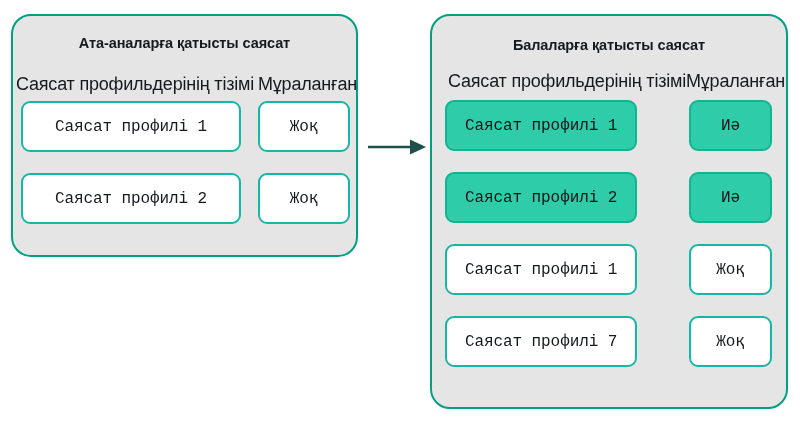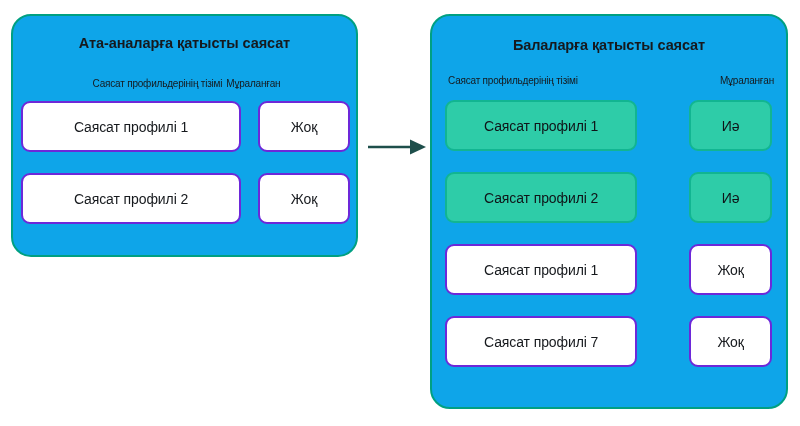--- a/index.html
+++ b/index.html
@@ -20,21 +20,21 @@
     left: 0;
     top: 0;
     width: 800px;
     height: 426px;
   }
 
   
   .panel {
     position: absolute;
     box-sizing: border-box;
-    background: #0ea5e9;
+    background: #e5e5e5;
     border: 2px solid #00A082;
     border-radius: 20px;
   }
 
   #panel-parents {
     left: 11px;
     top: 14px;
     width: 347px;
     height: 243px;
   }
@@ -66,21 +66,21 @@
     top: 20px;
     padding: 0 12px;
   }
 
   
   .col-headers {
     position: absolute;
     display: flex;
     align-items: baseline;
     color: #16191d;
-    font-size: 10px;
+    font-size: 18px;
     line-height: 16px;
     white-space: nowrap;
     letter-spacing: -0.2px;
   }
   #panel-parents .col-headers {
     left: 8px;
     top: 60px;
     width: 331px;
     justify-content: center;
   }
@@ -109,30 +109,31 @@
     margin-bottom: 21px;
   }
   .row:last-child { margin-bottom: 0; }
 
   #panel-parents .row { padding-left: 8px; padding-right: 6px; }
   #panel-children .row { padding-left: 13px; padding-right: 14px; }
 
   .chip {
     box-sizing: border-box;
     height: 51px;
-    border: 2px solid #6d28d9;
+    border: 2px solid #14b8a6;
     border-radius: 9px;
     background: #ffffff;
     color: #16191d;
-    font-size: 14px;
+    font-size: 16px;
     letter-spacing: -0.1px;
     display: flex;
     align-items: center;
     justify-content: center;
     text-align: center;
+    font-family: Liberation Mono, monospace;
   }
 
   .chip.filled {
     background: #2ECCA8;
     border-color: #12B591;
     color: #0f1418;
   }
 
   #panel-parents .chip-profile { width: 225px; }
   #panel-parents .chip-value   { width: 94px; margin-left: 17px; }

